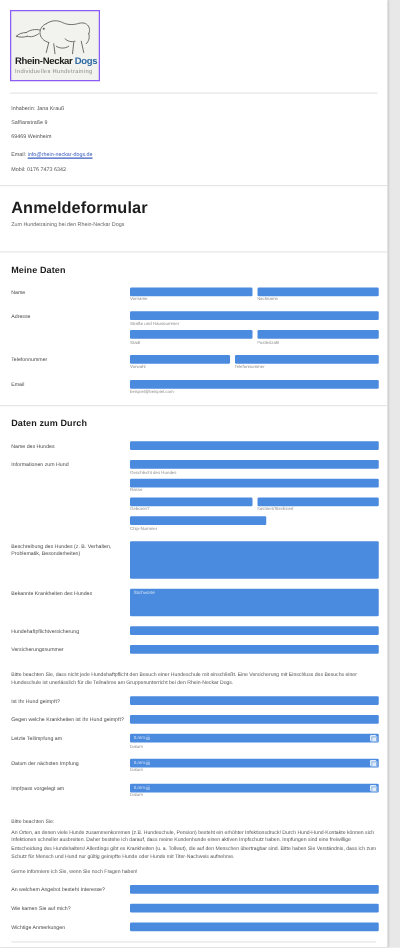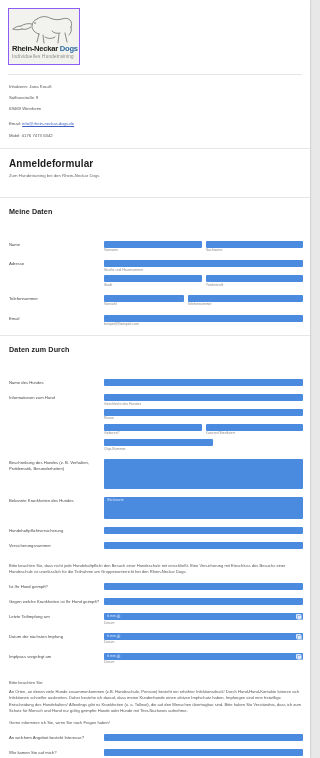--- a/index.html
+++ b/index.html
@@ -54,28 +54,28 @@
     line-height: 1.2;
     color: #555;
   }
   .contact .gap { margin-bottom: 10px; }
   .contact a { color: #3b5fc0; text-decoration: underline; }
 
   
   .divider { height:1px; background:#e6e6e6; margin: 10px 0 0 0; }
   .title-block { padding: 9px 9px 9px 9px; }
   .form-title {
-    font-size: 10px; font-weight: 700; color: #1c1c1c;
+    font-size: 13px; font-weight: 700; color: #1c1c1c;
     margin: 0 0 4px 0; letter-spacing: .1px;
   }
   .form-sub { font-size: 4.3px; color: #666; margin: 0; }
 
   .section-head {
     font-size: 7.2px; font-weight: 700; color: #1c1c1c;
-    padding: 9px 9px 25px 9px; margin: 0; letter-spacing: .1px;
+    padding: 9px 9px 10px 9px; margin: 0; letter-spacing: .1px;
   }
 
   
   .row { display: flex; padding: 0 7px 0 9px; margin-bottom: 7px; }
   .row .lbl {
     width: 95px; flex: 0 0 95px;
     font-size: 4.2px; color: #4a4a4a; line-height: 1.35;
     padding-top: 1px; padding-right: 4px;
   }
   .row .fields { flex: 1 1 auto; min-width: 0; }

